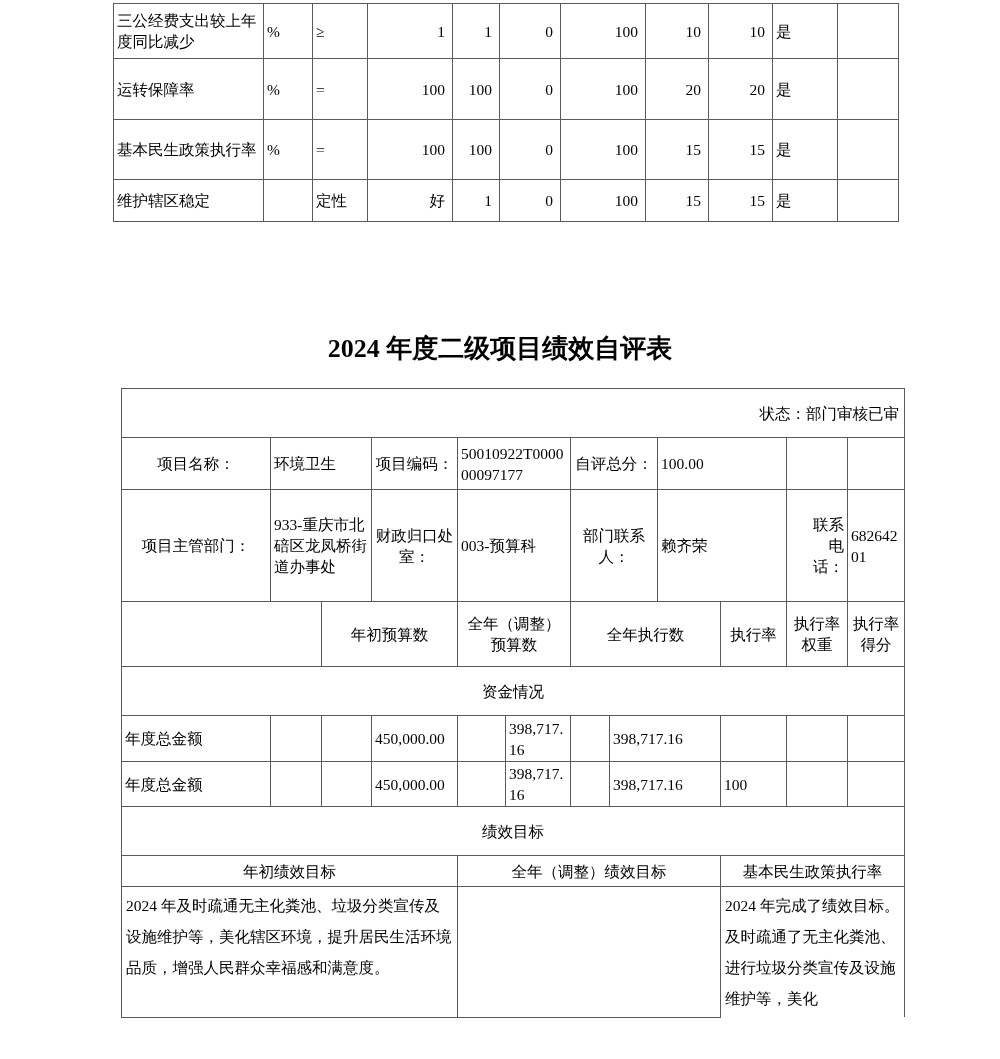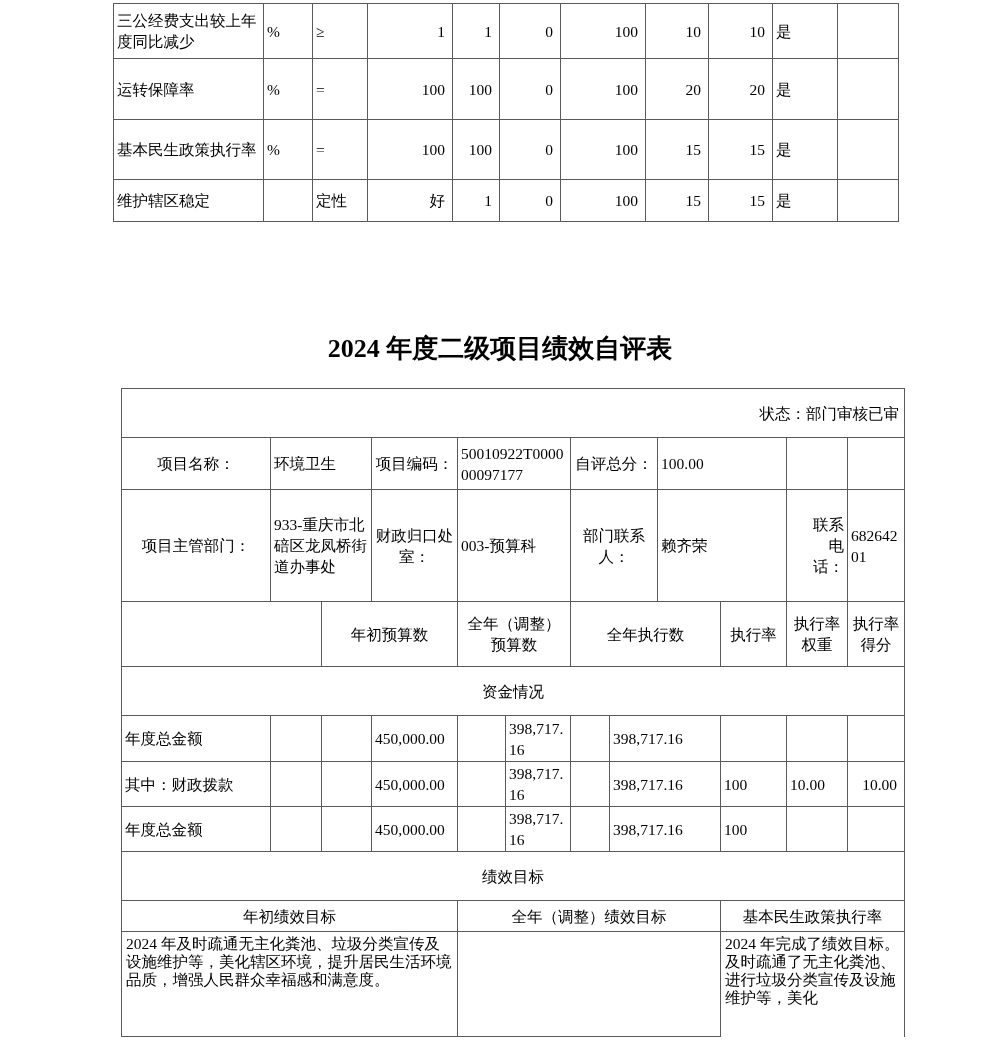--- a/index.html
+++ b/index.html
@@ -17,21 +17,21 @@
     word-break:break-all; overflow:hidden; vertical-align:middle;
   }
   #indicator-table { position:absolute; left:113px; top:3px; width:785px; }
   #evaluation-table { position:absolute; left:121px; top:388px; width:783px; }
   .num { text-align:right; padding-right:7px; }
   .tl  { text-align:left; }
   .cc  { text-align:center; }
   .rr  { text-align:right;padding-left:12px; }
   .status-cell { text-align:right; padding-right:5px; }
   .section-cell { text-align:center; }
-  .goal-text { vertical-align:top; text-align:left; padding:3px 4px; line-height:18px; }
+  .goal-text { vertical-align:top; text-align:left; padding:3px 4px; line-height:31px; }
   .no-bottom { border-bottom:none; }
   .doc-title {
     position:absolute; top:331px; left:0; width:1000px;
     text-align:center; font-size:26px; font-weight:bold;
   }
 </style>
 </head>
 <body>
 
 <div class="page">
@@ -172,33 +172,20 @@
       <td class="tl">450,000.00</td>
       <td></td>
       <td class="tl">398,717.16</td>
       <td></td>
       <td colspan="2" class="tl">398,717.16</td>
       <td class="tl"></td>
       <td class="tl"></td>
       <td class="num"></td>
     </tr>
 
-    <tr style="height:45px">
-      <td class="tl">其中：财政拨款</td>
-      <td></td>
-      <td></td>
-      <td class="tl">450,000.00</td>
-      <td></td>
-      <td class="tl">398,717.16</td>
-      <td></td>
-      <td colspan="2" class="tl">398,717.16</td>
-      <td class="tl">100</td>
-      <td class="tl">10.00</td>
-      <td class="num">10.00</td>
-    </tr>
 
     <tr style="height:45px">
       <td class="tl">年度总金额</td>
       <td></td>
       <td></td>
       <td class="tl">450,000.00</td>
       <td></td>
       <td class="tl">398,717.16</td>
       <td></td>
       <td colspan="2" class="tl">398,717.16</td>

